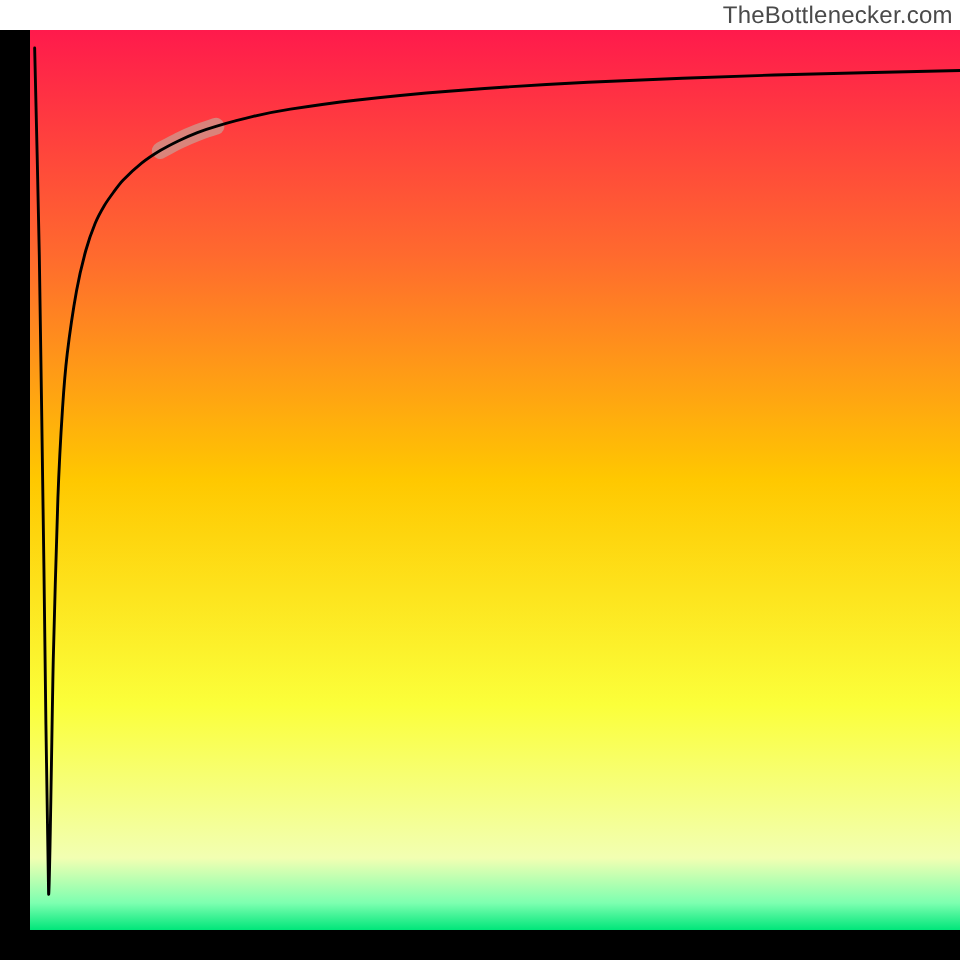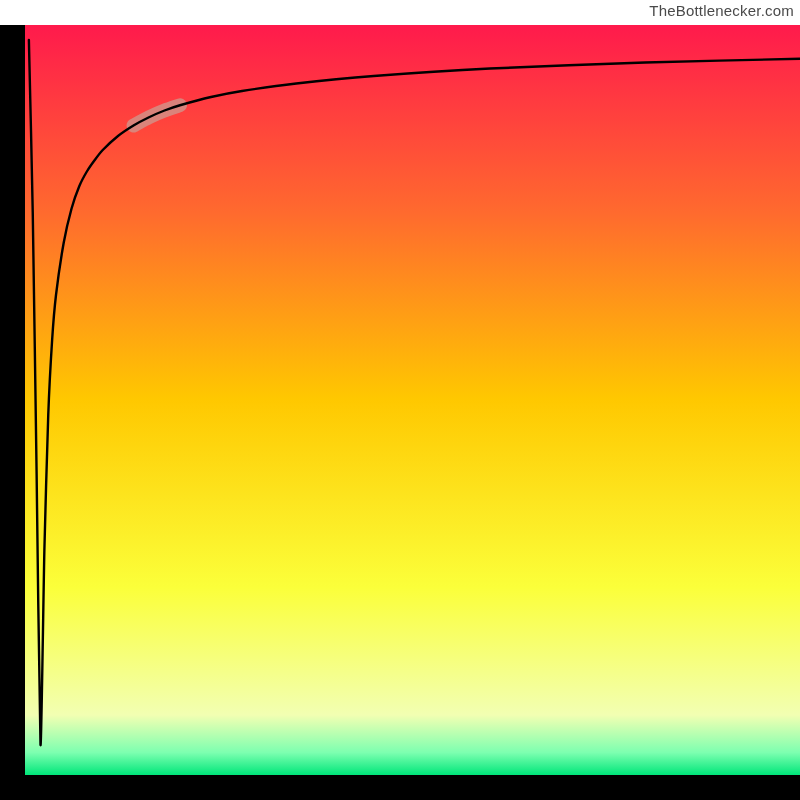--- a/index.html
+++ b/index.html
@@ -14,21 +14,21 @@
   .canvas {
     position: relative;
     width: 800px;
     height: 800px;
   }
   .watermark {
     position: absolute;
     top: 2px;
     right: 6px;
     color: #4a4a4a;
-    font-size: 15px;
+    font-size: 20px;
     font-weight: 400;
     letter-spacing: 0.2px;
     user-select: none;
   }
   .plot-wrap {
     position: absolute;
     left: 0;
     top: 0;
     width: 800px;
     height: 800px;

